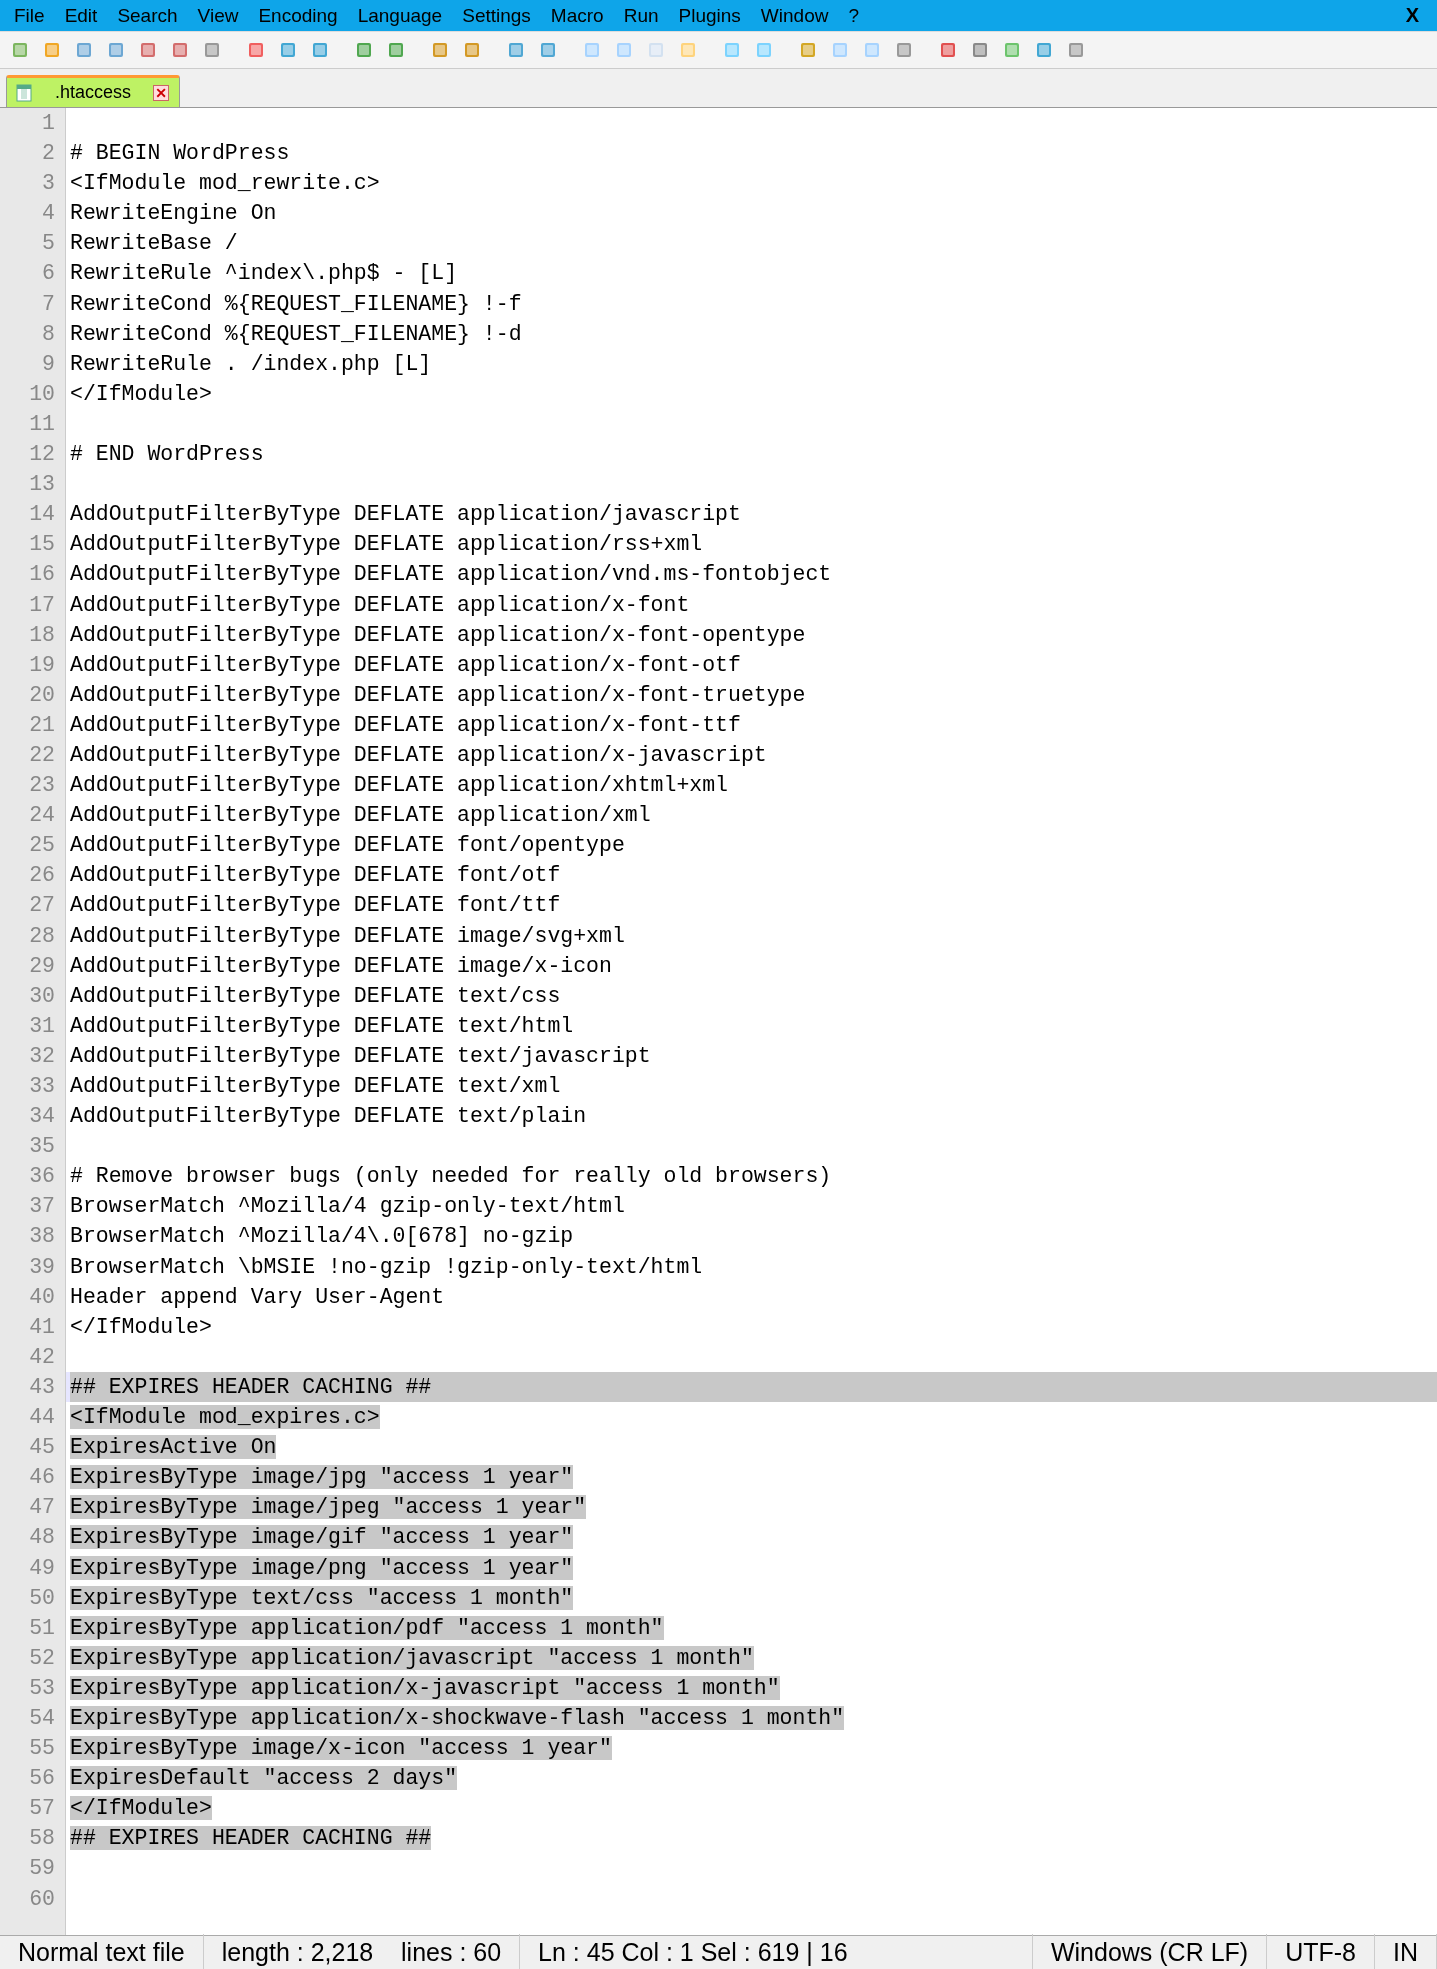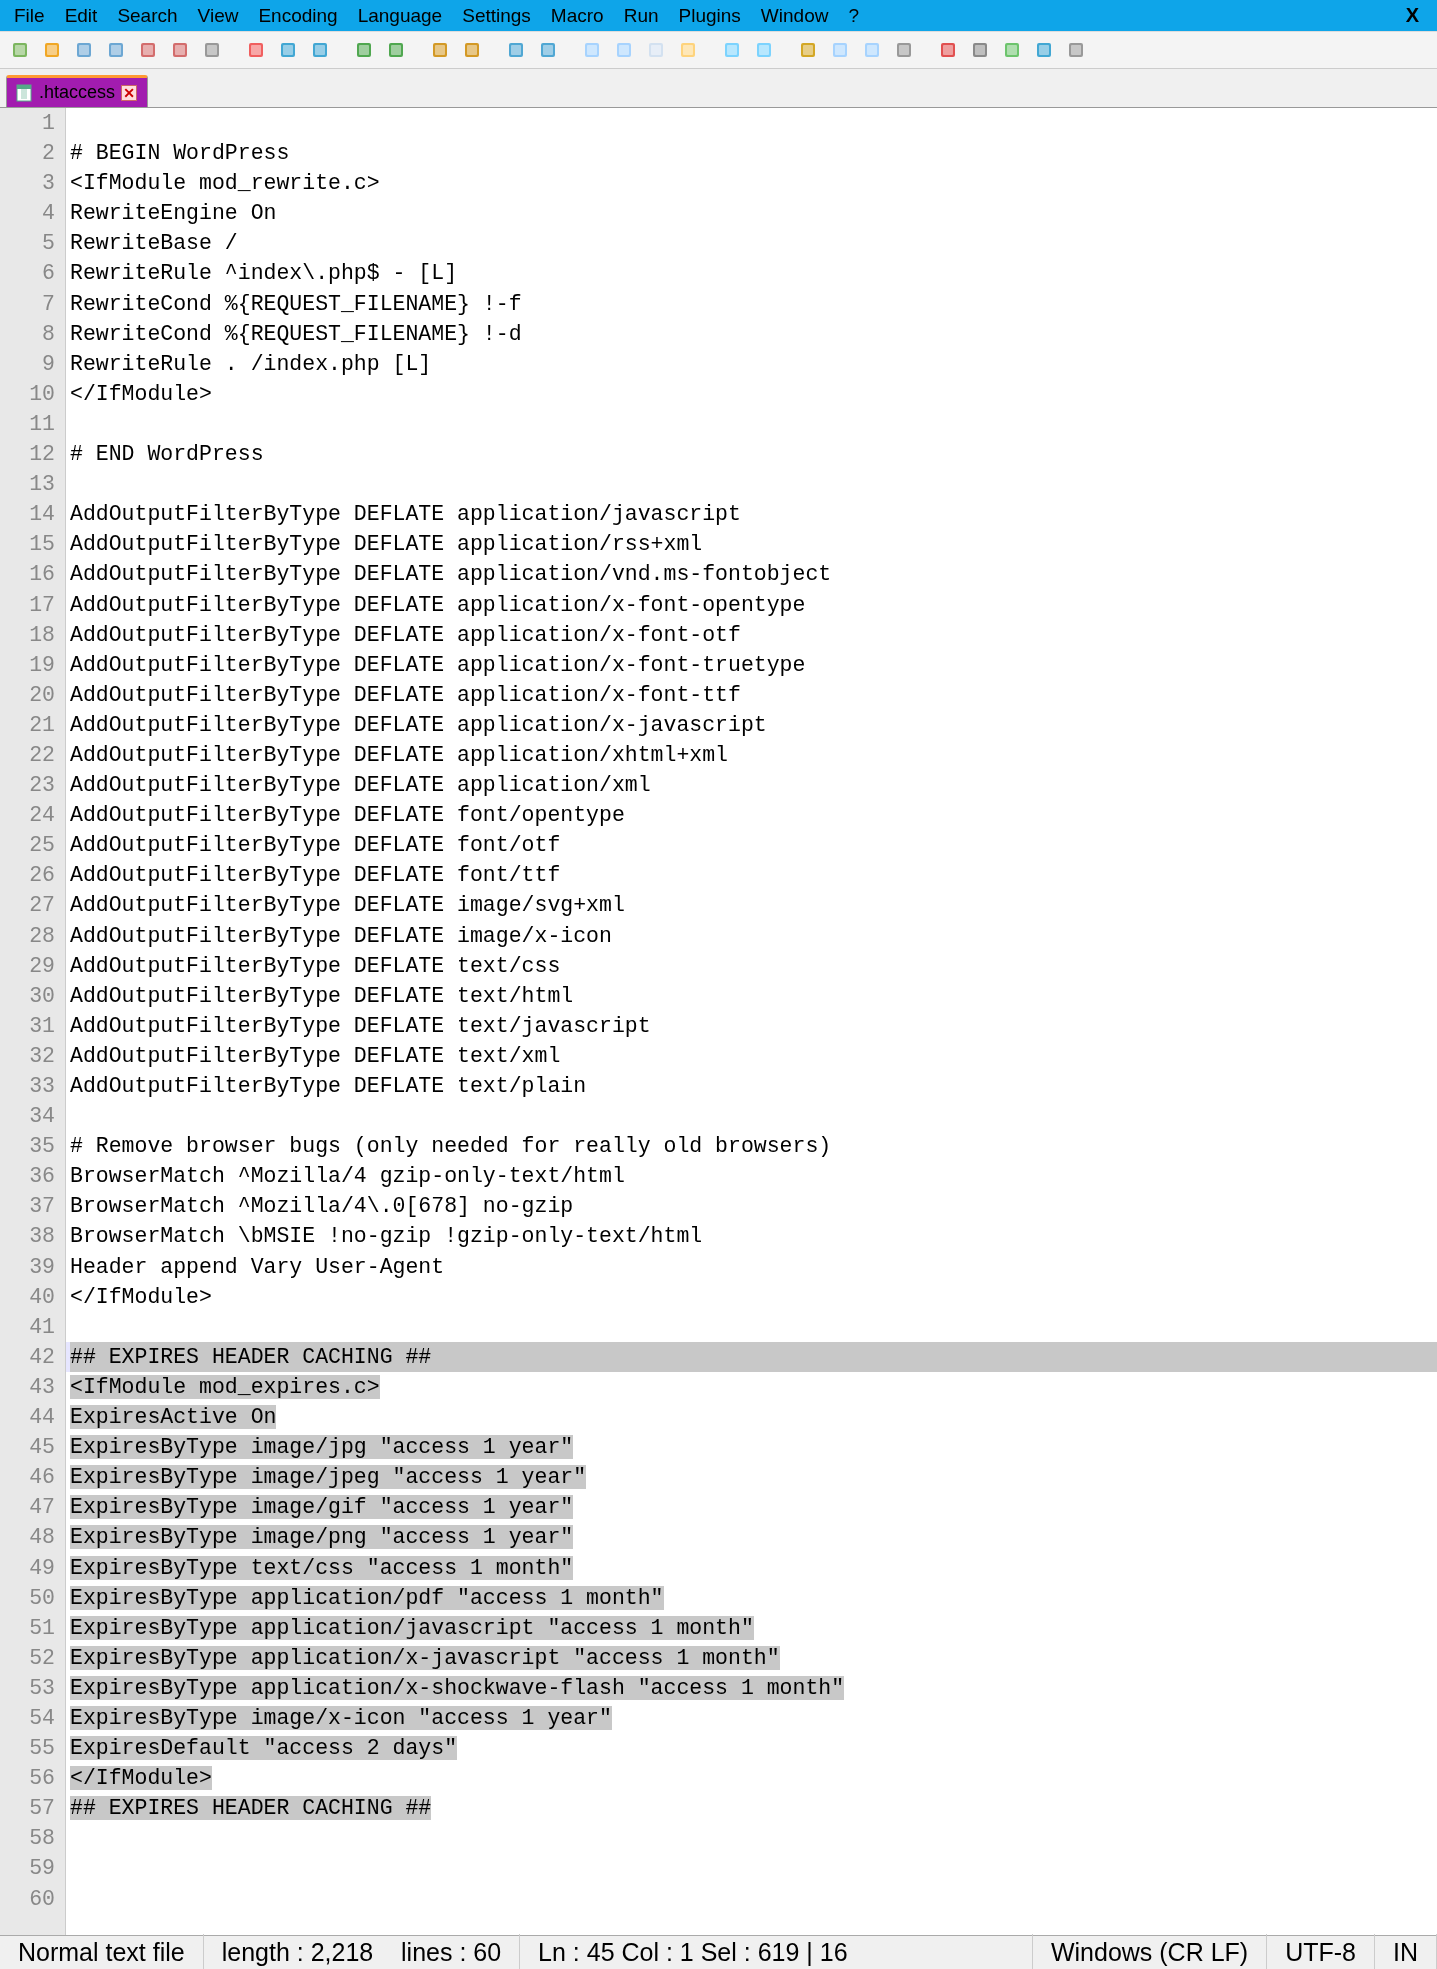--- a/index.html
+++ b/index.html
@@ -44,23 +44,23 @@
 .tabbar {
   display: flex;
   align-items: flex-end;
   background: #f0f0f0;
   border-bottom: 1px solid #999;
   padding: 6px 6px 0 6px;
 }
 .tab {
   display: flex;
   align-items: center;
-  gap: 6px;
+  gap: 22px;
   padding: 4px 10px 4px 8px;
-  background: #a21caf;
+  background: #bef264;
   border: 1px solid #999;
   border-bottom: none;
   border-top: 3px solid #ff9933;
   border-radius: 3px 3px 0 0;
   font-size: 18px;
 }
 .tab .tab-icon { width: 18px; height: 18px; }
 .tab .tab-close {
   width: 16px; height: 16px;
   display: inline-flex; align-items: center; justify-content: center;
@@ -418,20 +418,21 @@
       <div class="line"><span class="txt">RewriteCond %{REQUEST_FILENAME} !-f</span></div>
       <div class="line"><span class="txt">RewriteCond %{REQUEST_FILENAME} !-d</span></div>
       <div class="line"><span class="txt">RewriteRule . /index.php [L]</span></div>
       <div class="line"><span class="txt">&lt;/IfModule&gt;</span></div>
       <div class="line"><span class="txt"></span></div>
       <div class="line"><span class="txt"># END WordPress</span></div>
       <div class="line"><span class="txt"></span></div>
       <div class="line"><span class="txt">AddOutputFilterByType DEFLATE application/javascript</span></div>
       <div class="line"><span class="txt">AddOutputFilterByType DEFLATE application/rss+xml</span></div>
       <div class="line"><span class="txt">AddOutputFilterByType DEFLATE application/vnd.ms-fontobject</span></div>
+      <div class="line"><span class="txt">AddOutputFilterByType DEFLATE application/x-font</span></div>
       <div class="line"><span class="txt">AddOutputFilterByType DEFLATE application/x-font-opentype</span></div>
       <div class="line"><span class="txt">AddOutputFilterByType DEFLATE application/x-font-otf</span></div>
       <div class="line"><span class="txt">AddOutputFilterByType DEFLATE application/x-font-truetype</span></div>
       <div class="line"><span class="txt">AddOutputFilterByType DEFLATE application/x-font-ttf</span></div>
       <div class="line"><span class="txt">AddOutputFilterByType DEFLATE application/x-javascript</span></div>
       <div class="line"><span class="txt">AddOutputFilterByType DEFLATE application/xhtml+xml</span></div>
       <div class="line"><span class="txt">AddOutputFilterByType DEFLATE application/xml</span></div>
       <div class="line"><span class="txt">AddOutputFilterByType DEFLATE font/opentype</span></div>
       <div class="line"><span class="txt">AddOutputFilterByType DEFLATE font/otf</span></div>
       <div class="line"><span class="txt">AddOutputFilterByType DEFLATE font/ttf</span></div>

